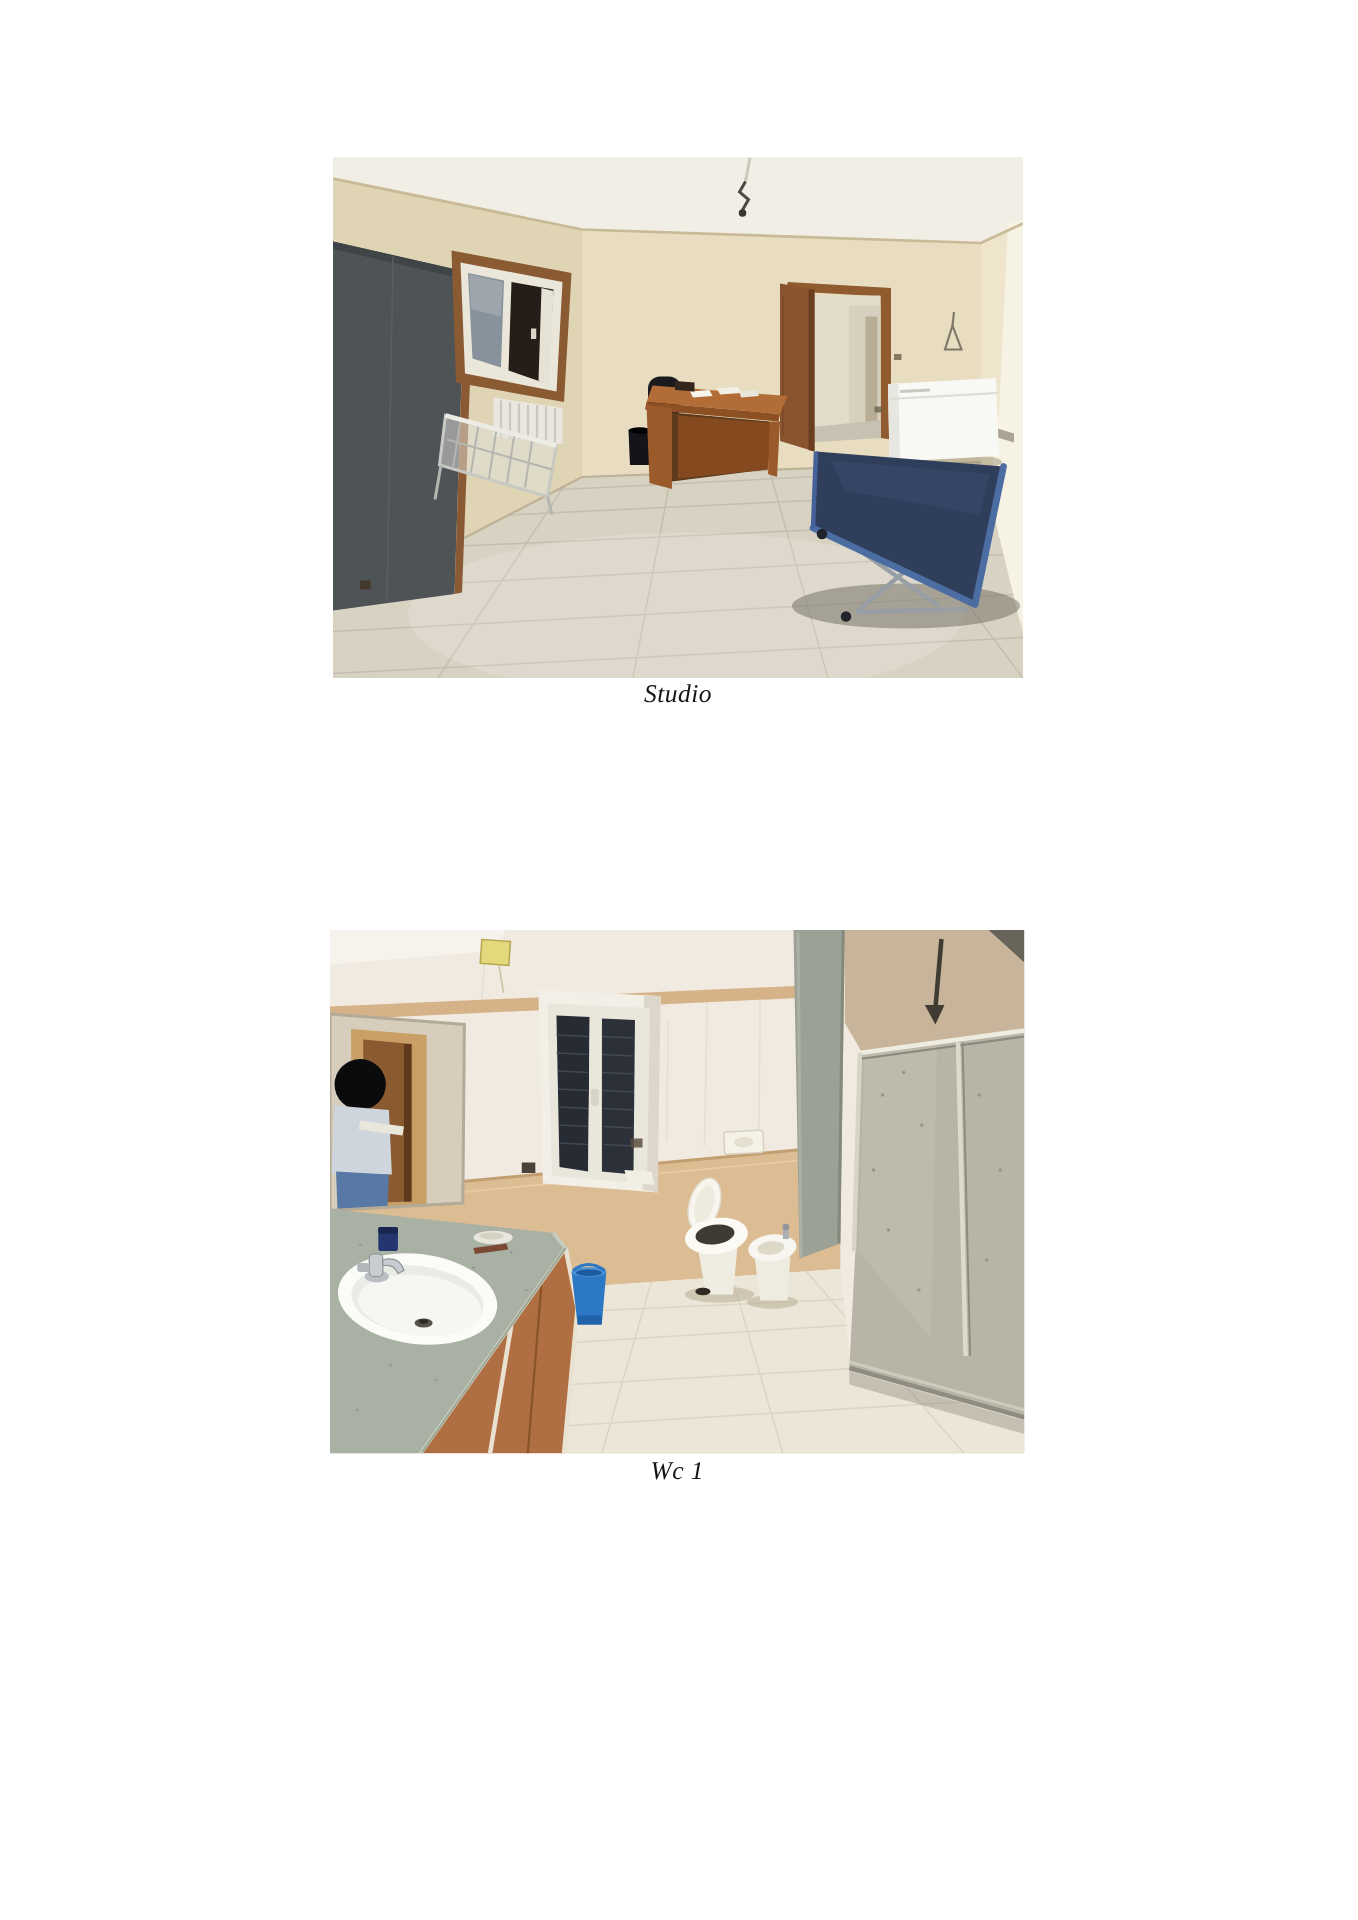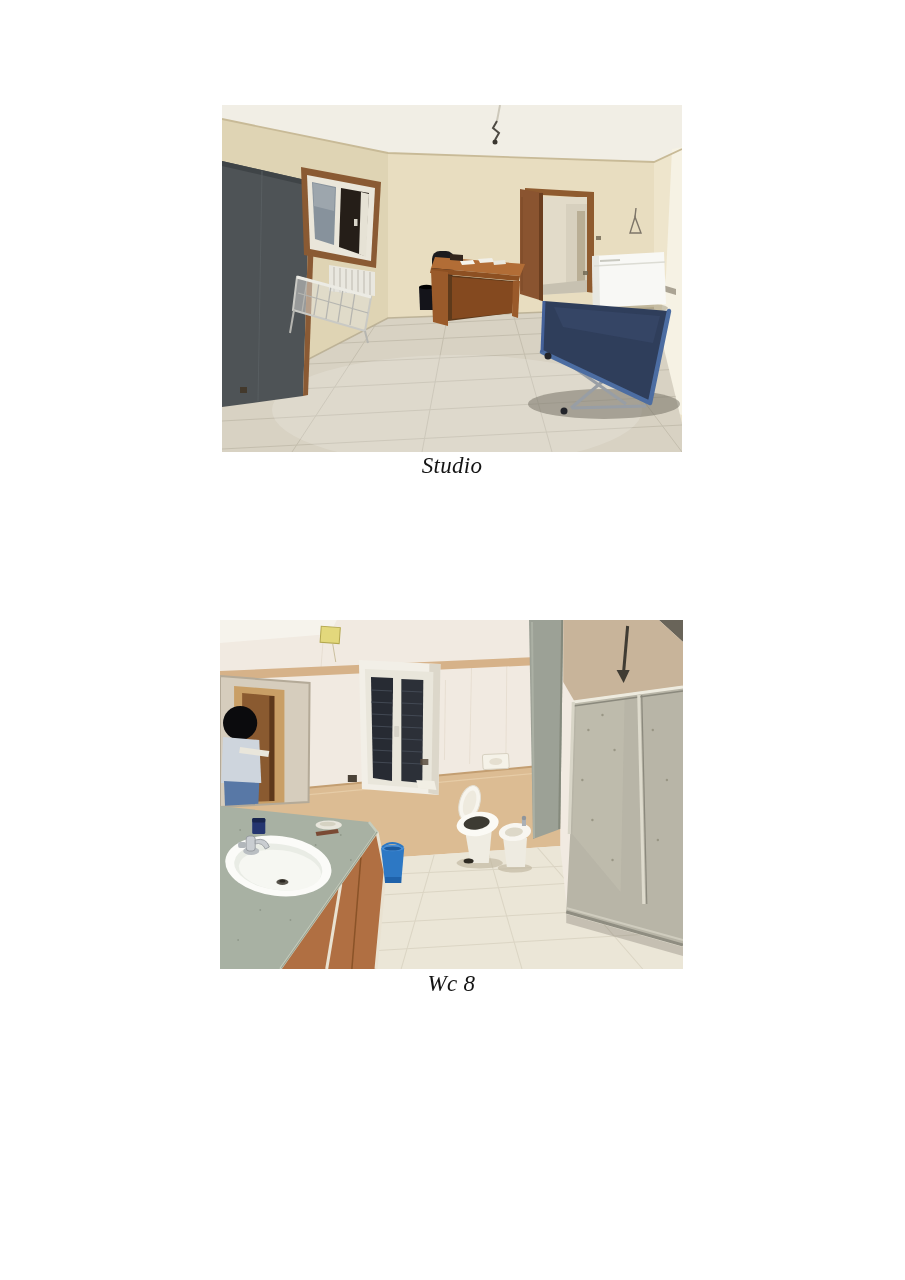--- a/index.html
+++ b/index.html
@@ -8,21 +8,21 @@
     font-family:"Liberation Serif", serif; overflow:hidden;
   }
   .photo {
     position:absolute; overflow:hidden; background:#e9e4d8;
   }
   .photo svg { display:block; width:100%; height:100%; }
   #photo-studio { left:222px; top:105px; width:460px; height:347px; }
   #photo-wc1    { left:220px; top:620px; width:463px; height:349px; }
   .caption {
     position:absolute; text-align:center; font-style:italic;
-    font-size:23px; color:#141414; letter-spacing:0.3px;
+    font-size:17px; color:#141414; letter-spacing:0.3px;
   }
   #caption-studio { left:222px; top:453px; width:460px; }
   #caption-wc1    { left:220px; top:971px; width:463px; }
 </style>
 </head>
 <body>
 
 <div class="page">
 
   <figure class="photo" id="photo-studio" style="margin:0">
@@ -366,15 +366,15 @@
         <line x1="351" y1="86" x2="460" y2="71" stroke="#8b897d" stroke-width="1.5"></line>
         <line x1="351" y1="82" x2="347" y2="214" stroke="#d8d5c7" stroke-width="3"></line>
         <line x1="416" y1="75" x2="421" y2="284" stroke="#dedbcd" stroke-width="3"></line>
         <line x1="419" y1="75" x2="424" y2="284" stroke="#8b897d" stroke-width="1.2"></line>
         <line x1="344" y1="288" x2="460" y2="320" stroke="#cfccbe" stroke-width="2"></line>
         <line x1="344" y1="292" x2="460" y2="325" stroke="#8f8d81" stroke-width="3"></line>
         <polygon points="344,294 460,327 460,336 344,303" fill="#6e685c" opacity="0.3"></polygon>
       </g>
     </svg>
   </figure>
-  <figcaption class="caption" id="caption-wc1">Wc 8</figcaption>
+  <figcaption class="caption" id="caption-wc1">Wc 1</figcaption>
 
 </div>
 
 </body></html>

